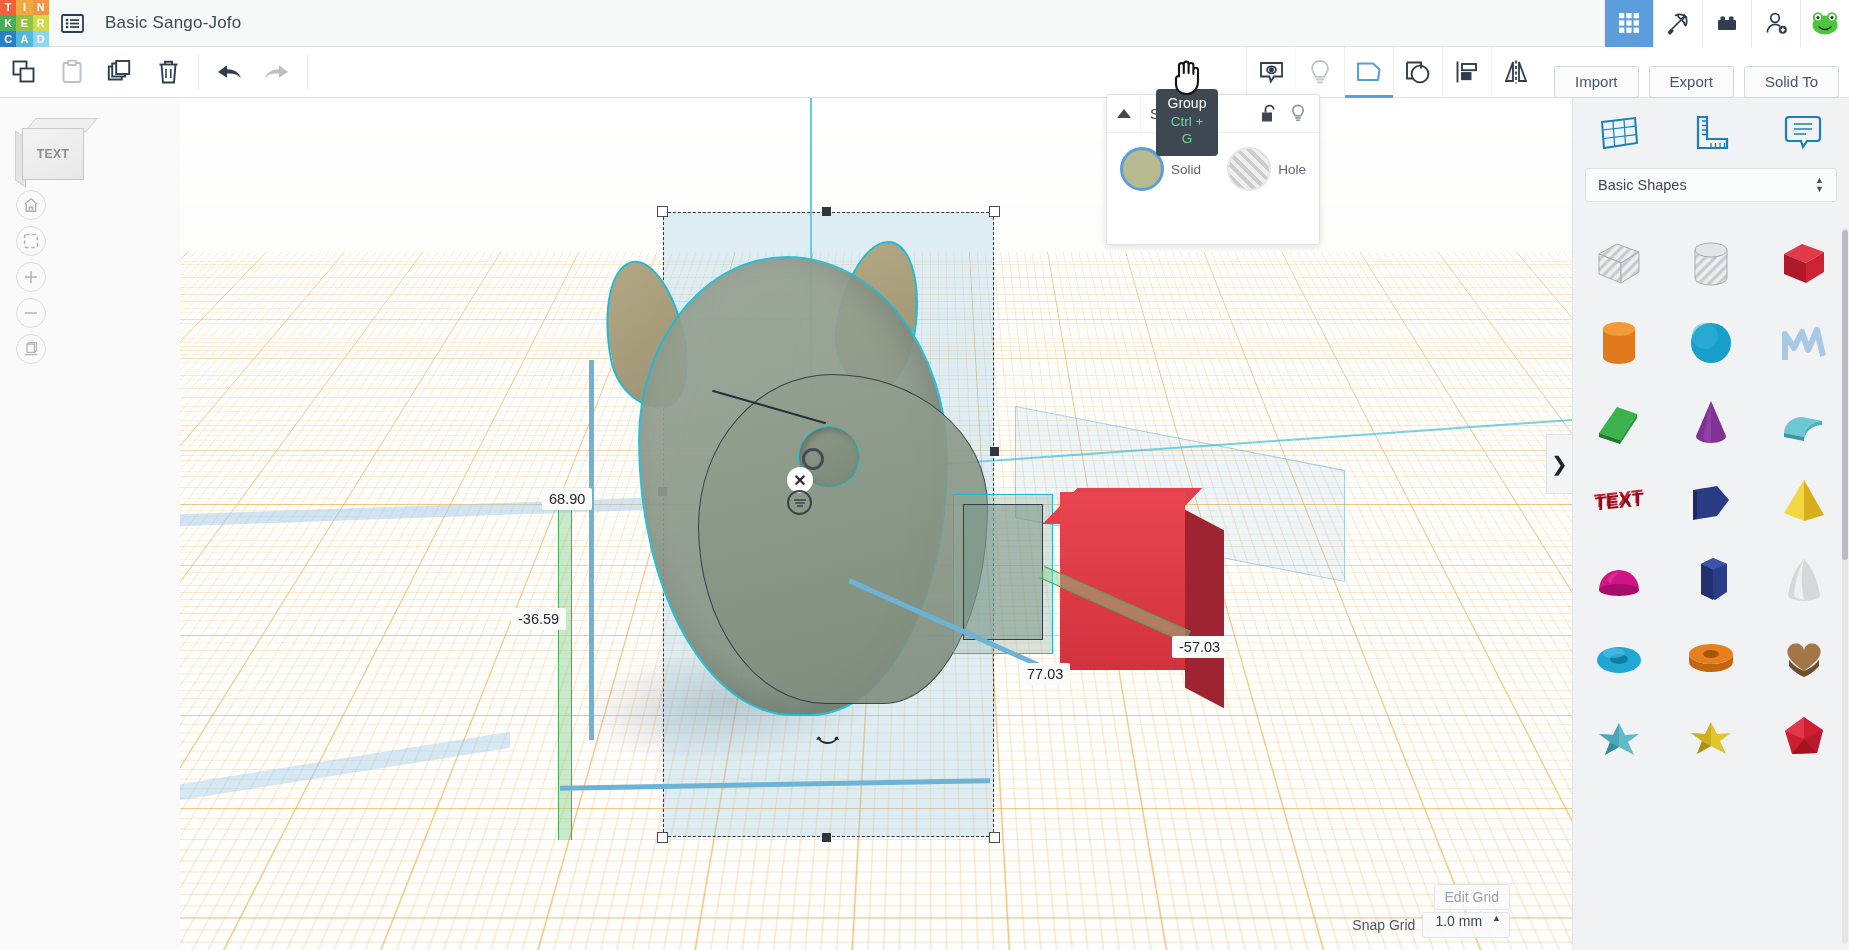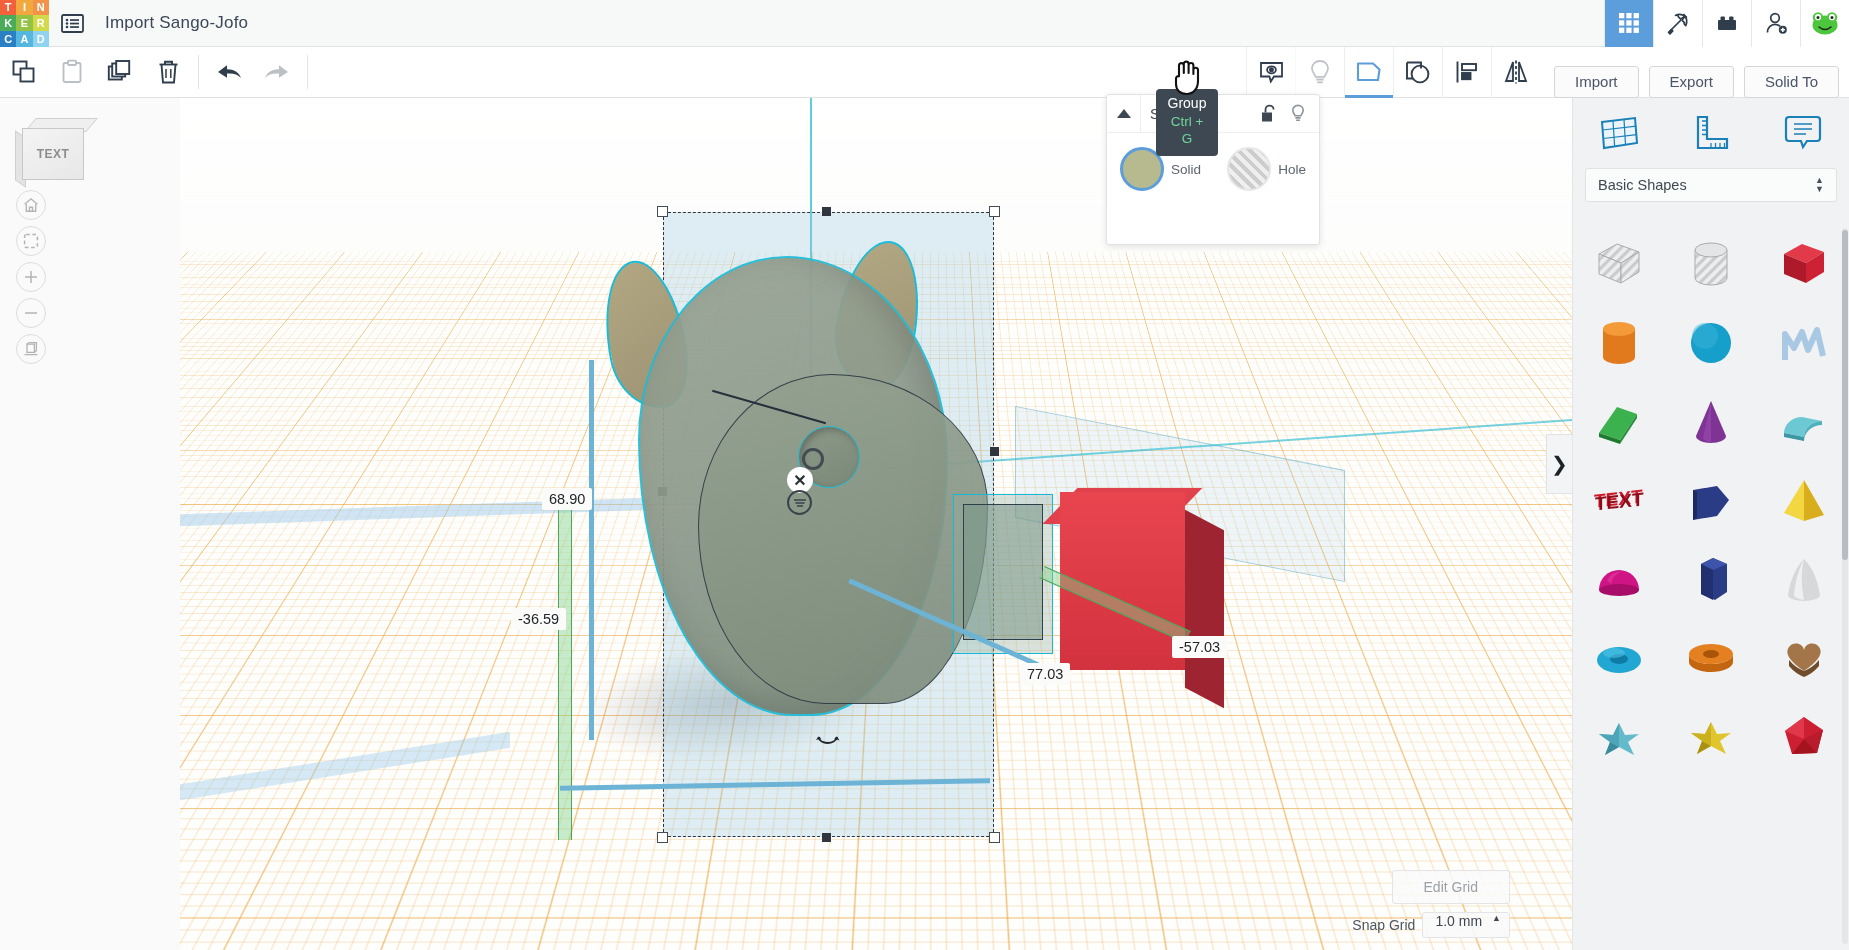--- a/index.html
+++ b/index.html
@@ -104,21 +104,21 @@
     background:#fff; display:flex; align-items:center; justify-content:center;
     font-size:16px; color:#2b3138; cursor:pointer; font-weight:bold; }
   .ctrl-menu { position:absolute; width:25px; height:25px; border-radius:50%;
     border:2.2px solid #3a424a; display:flex; align-items:center; justify-content:center;
     cursor:pointer; }
 
   .dimlabel { position:absolute; background:#fbfbfa; color:#22262b; font-size:14.5px;
     padding:3px 7px; border-radius:2px; white-space:nowrap; cursor:pointer; }
   .rulerbar { position:absolute; }
 
-  .edit-grid { position:absolute; right:62px; bottom:46px; height:34px; padding:0 31px;
+  .edit-grid { position:absolute; right:62px; bottom:40px; height:26px; padding:0 10px;
     border:1px solid #e2e4e6; border-radius:3px; background:rgba(250,250,250,.85);
     color:#9aa1a8; font-size:14px; display:flex; align-items:center; cursor:pointer; }
   .snap-wrap { position:absolute; right:62px; bottom:12px; display:flex; align-items:center; gap:7px; }
   .snap-lbl { color:#4d5762; font-size:14px; }
   .snap-sel { height:26px; padding:0 8px 0 12px; border:1px solid #e2e4e6; border-radius:3px;
     background:rgba(250,250,250,.9); color:#3f4852; font-size:14px; display:flex;
     gap:10px; cursor:pointer; }
   .expander { position:absolute; right:0; top:336px; width:26px; height:60px;
     background:#f2f4f5; border:1px solid #e0e2e4; border-right:none; display:flex;
     align-items:center; justify-content:center; cursor:pointer; font-size:20px; color:#1d2226; }
@@ -202,21 +202,21 @@
     <svg width="23" height="23" viewBox="0 0 23 23">
       <rect x="1" y="3" width="21" height="17" rx="1.5" fill="none" stroke="#2f3d4c" stroke-width="1.8"></rect>
       <circle cx="6" cy="8" r="1.3" fill="#2f3d4c"></circle>
         <rect x="9" y="7.2" width="9" height="1.7" fill="#2f3d4c"></rect>
       <circle cx="6" cy="11.5" r="1.3" fill="#2f3d4c"></circle>
         <rect x="9" y="10.7" width="9" height="1.7" fill="#2f3d4c"></rect>
       <circle cx="6" cy="15" r="1.3" fill="#2f3d4c"></circle>
         <rect x="9" y="14.2" width="9" height="1.7" fill="#2f3d4c"></rect>
     </svg>
   </div>
-  <div class="proj-title">Import Sango-Jofo</div>
+  <div class="proj-title">Basic Sango-Jofo</div>
 
   <div class="topright">
     <div class="tr-btn active">
       <svg width="22" height="22" viewBox="0 0 22 22">
         <g fill="#fff">
           <rect x="1" y="1" width="5.3" height="5.3"></rect>
             <rect x="8.3" y="1" width="5.3" height="5.3"></rect>
             <rect x="15.6" y="1" width="5.3" height="5.3"></rect>
           <rect x="1" y="8.3" width="5.3" height="5.3"></rect>
             <rect x="8.3" y="8.3" width="5.3" height="5.3"></rect>

